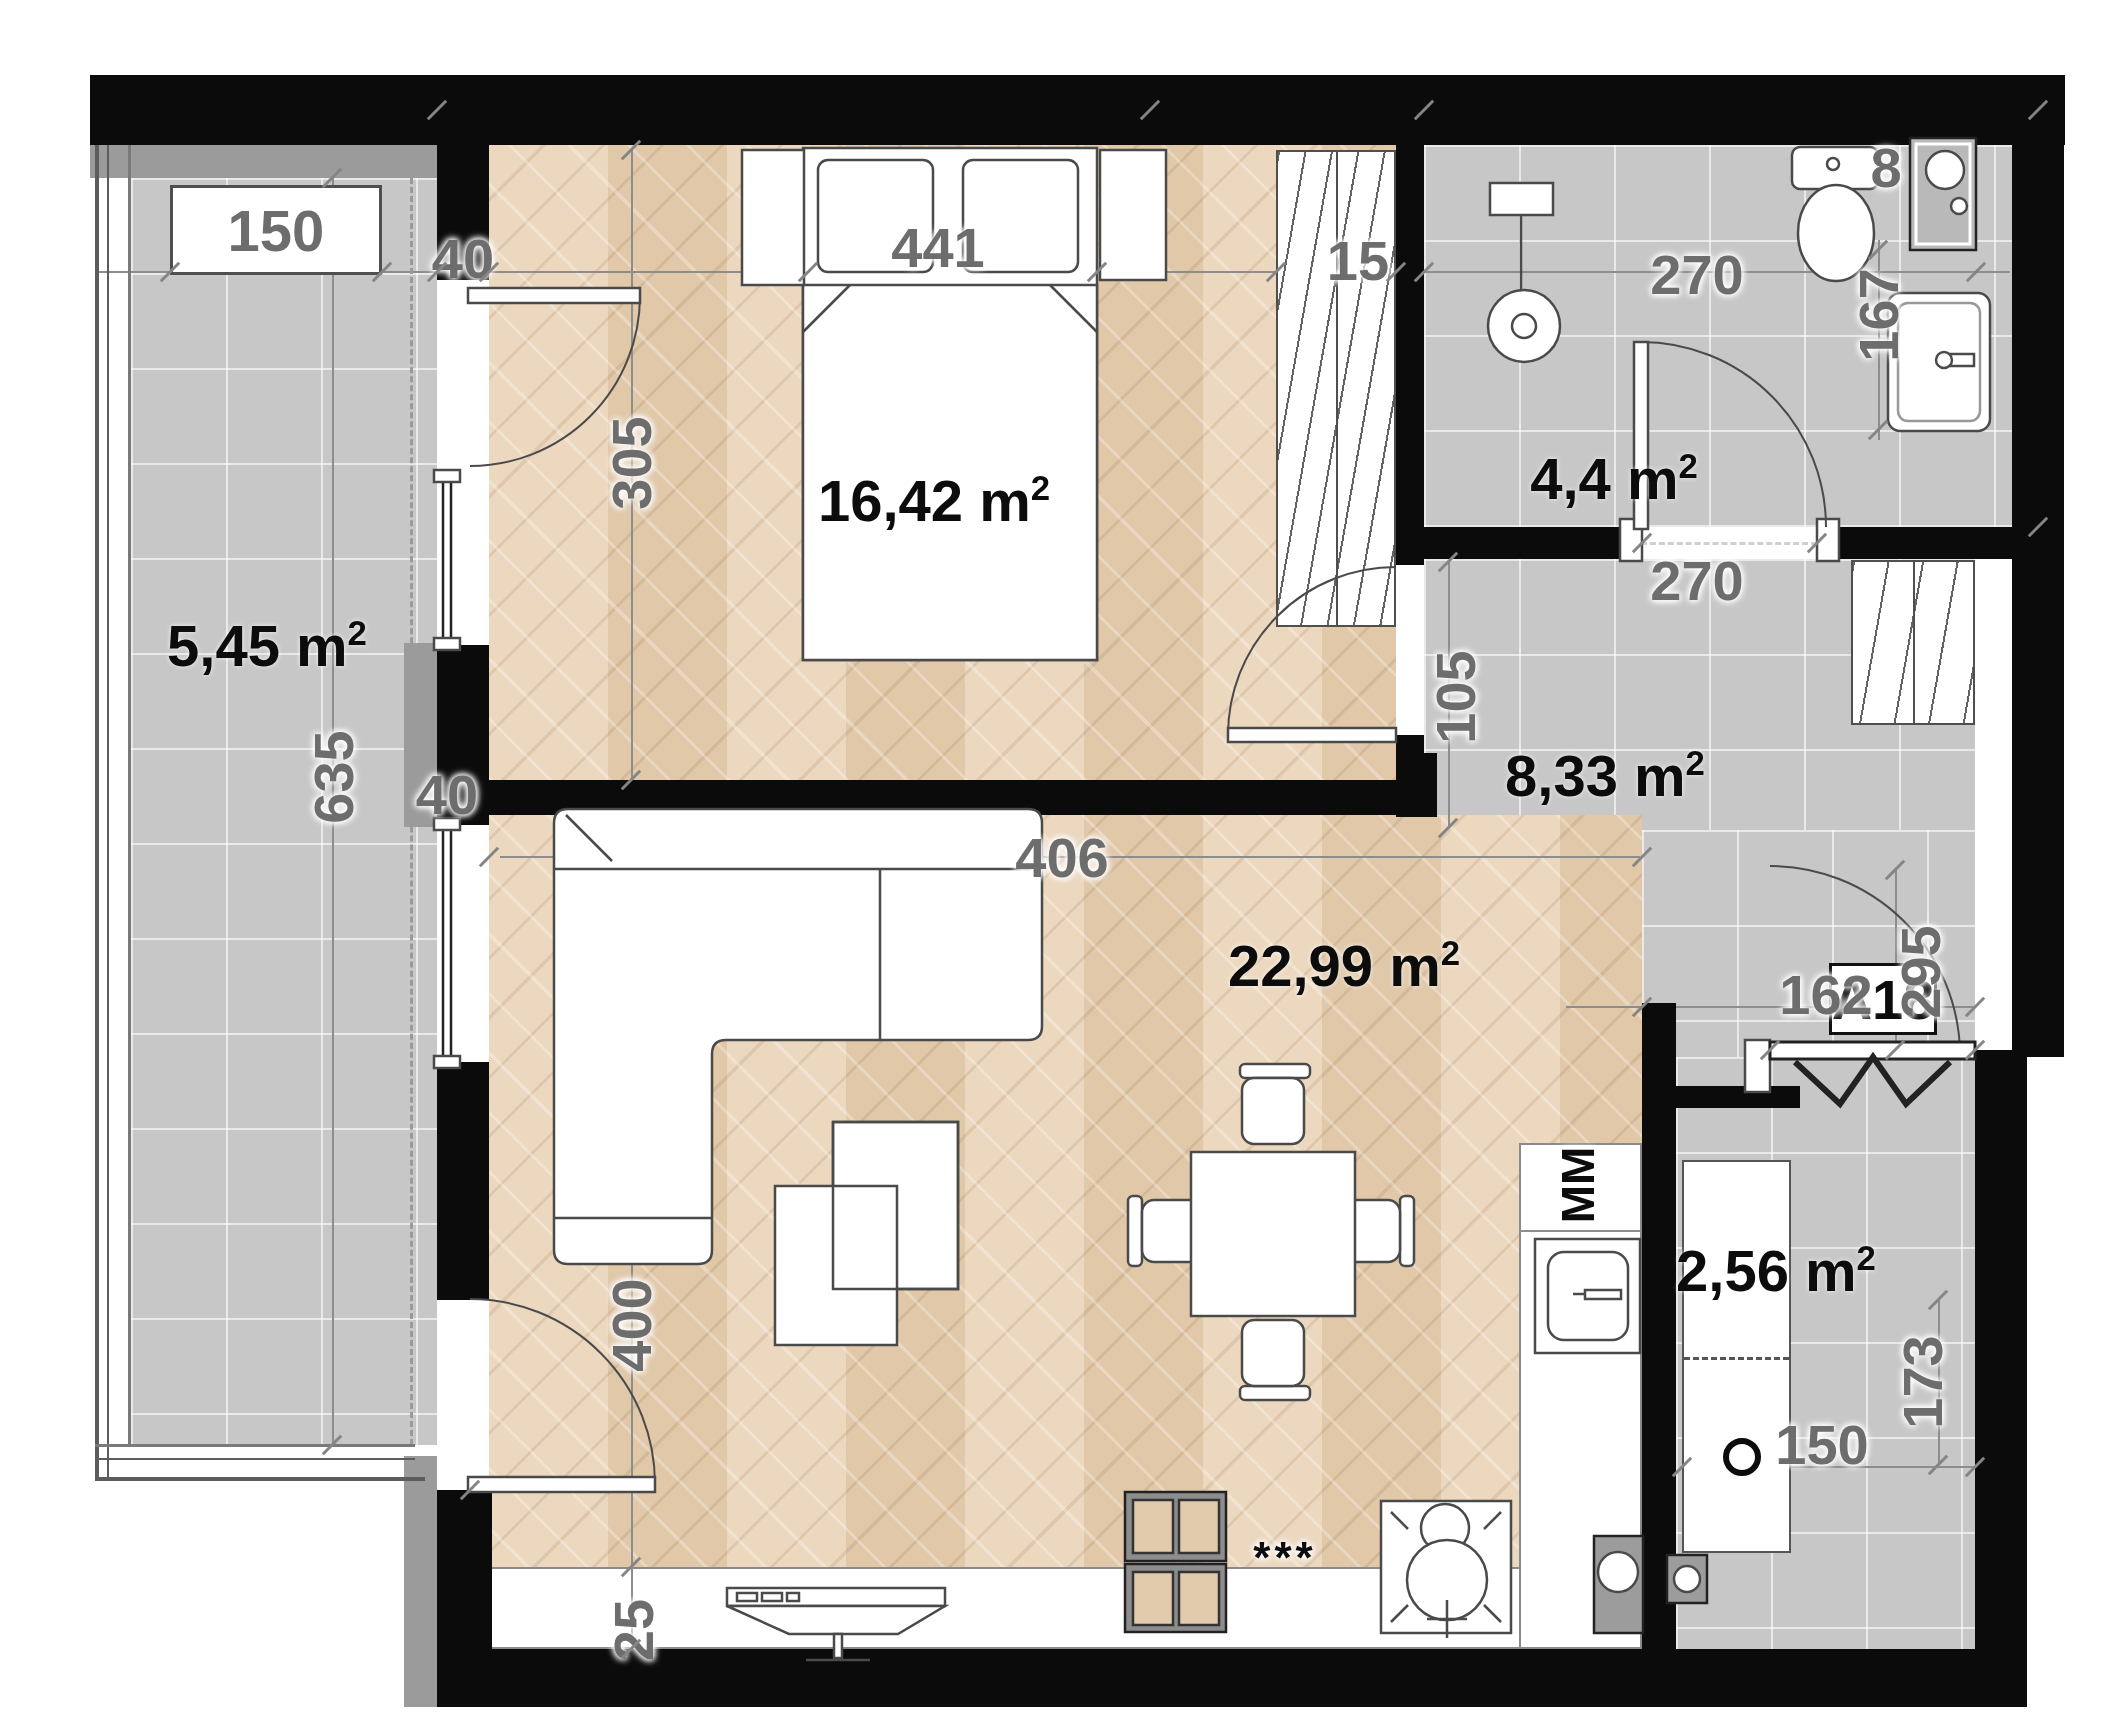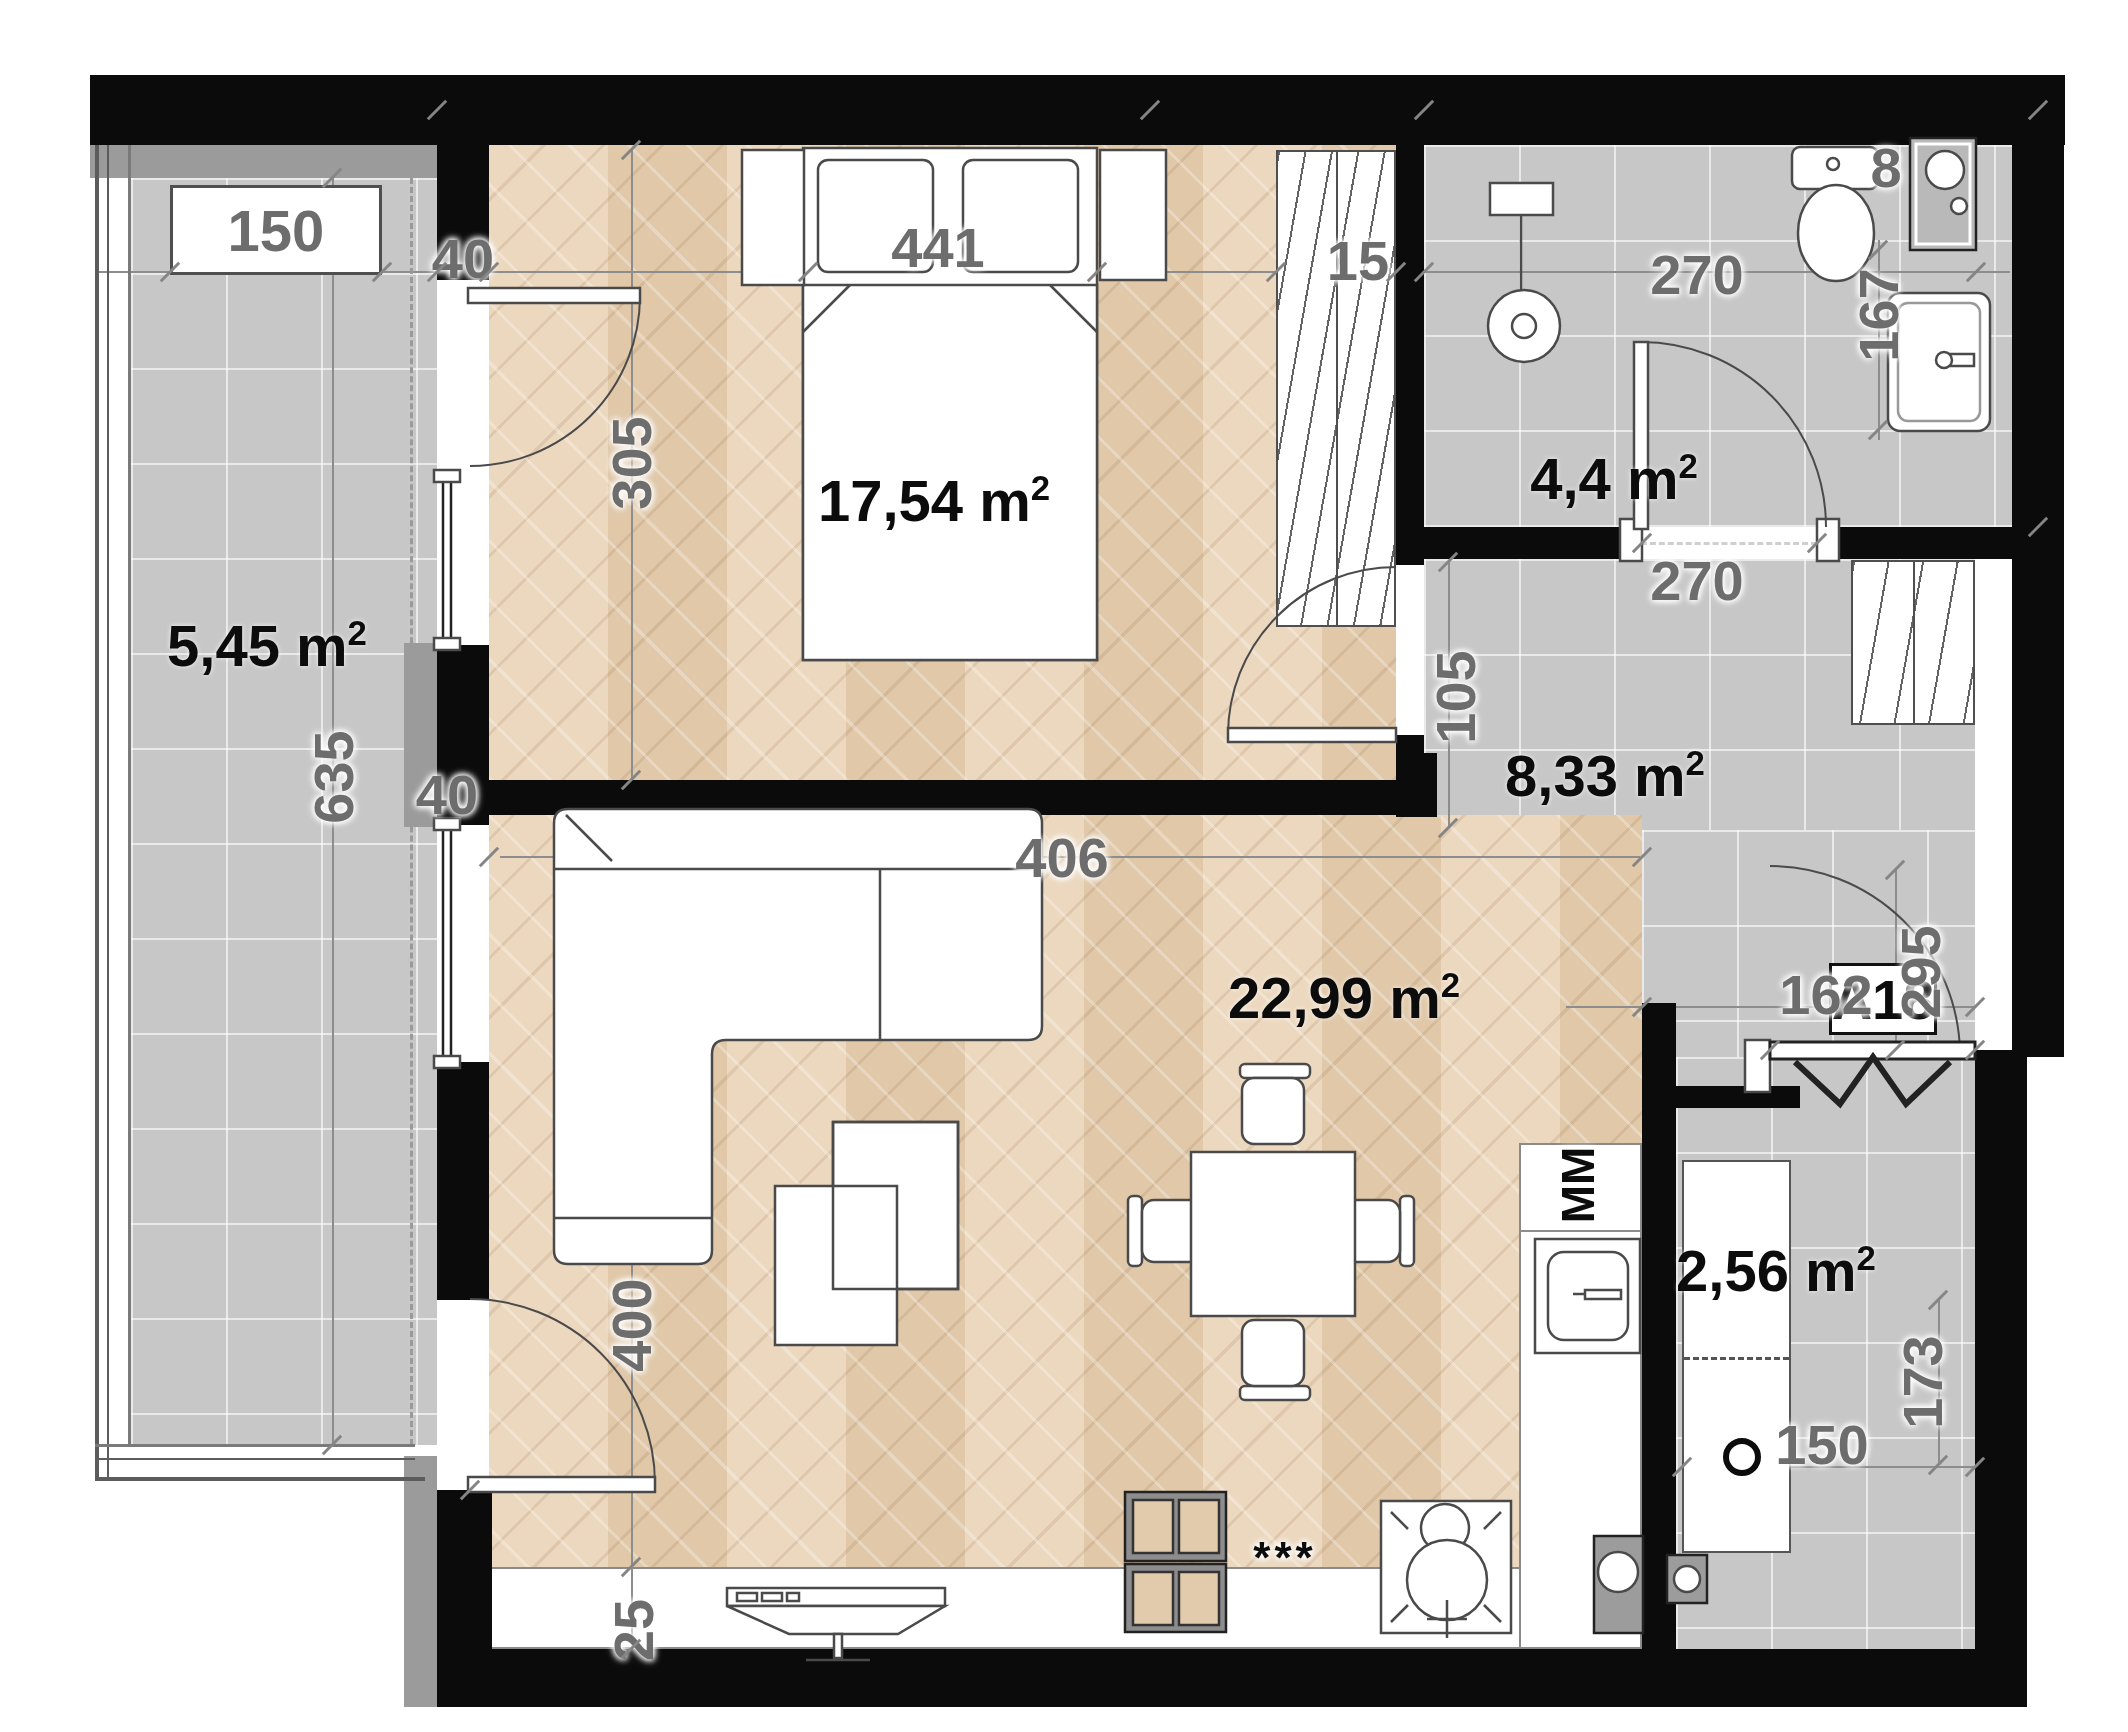--- a/index.html
+++ b/index.html
@@ -254,24 +254,24 @@
   </svg>
 
   <div class="tagbox" style="left:170px;top:185px;width:212px;height:90px;">
     <span class="dimtxt">150</span>
   </div>
   <div class="unitbox" style="left:1829px;top:963px;width:108px;height:72px;">
     <span>A18</span>
   </div>
 
   <div class="area" style="left:267px;top:645px;"><span>5,45</span>&nbsp;<span>m</span><sup>2</sup></div>
-  <div class="area" style="left:934px;top:500px;"><span>17,54</span>&nbsp;<span>m</span><sup>2</sup></div>
+  <div class="area" style="left:934px;top:500px;"><span>16,42</span>&nbsp;<span>m</span><sup>2</sup></div>
   <div class="area" style="left:1614px;top:478px;"><span>4,4</span>&nbsp;<span>m</span><sup>2</sup></div>
   <div class="area" style="left:1605px;top:775px;"><span>8,33</span>&nbsp;<span>m</span><sup>2</sup></div>
-  <div class="area" style="left:1344px;top:997px;text-align:center;"><span>22,99</span>&nbsp;<span>m</span><sup>2</sup></div>
+  <div class="area" style="left:1344px;top:965px;text-align:center;"><span>22,99</span>&nbsp;<span>m</span><sup>2</sup></div>
   <div class="area" style="left:1776px;top:1270px;"><span>2,56</span>&nbsp;<span>m</span><sup>2</sup></div>
 
   <div class="dim" style="left:463px;top:258px;">40</div>
   <div class="dim" style="left:938px;top:247px;">441</div>
   <div class="dim" style="left:1358px;top:260px;">15</div>
   <div class="dim" style="left:1697px;top:274px;">270</div>
   <div class="dim" style="left:1886px;top:167px;">8</div>
   <div class="dim v" style="left:1878px;top:315px;">167</div>
   <div class="dim v" style="left:631px;top:463px;">305</div>
   <div class="dim v" style="left:333px;top:777px;">635</div>

